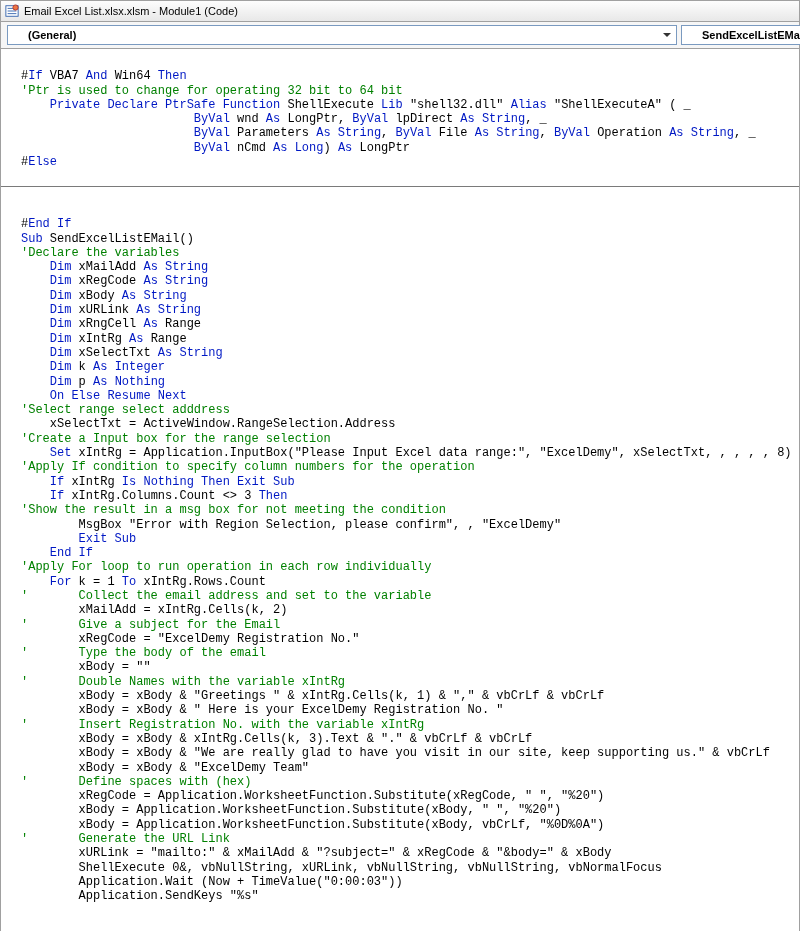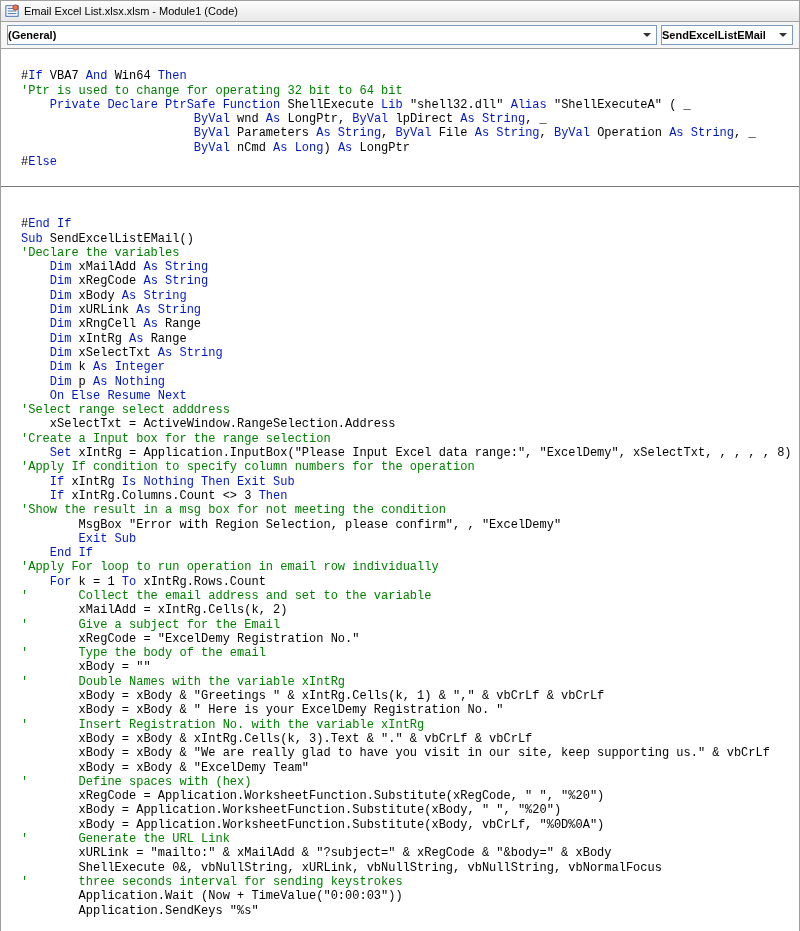--- a/index.html
+++ b/index.html
@@ -1,19 +1,19 @@
 <!DOCTYPE html>
 <html><head>
 <meta charset="utf-8">
 <style>
 body { margin:0; font-family:"Segoe UI",Tahoma,sans-serif; font-size:11px; background:#f0f0f0; width:800px; }
 .titlebar { background:linear-gradient(#fdfdfd,#e8e8e8); border:1px solid #a0a0a0; padding:3px 4px; display:flex; align-items:center; gap:5px; }
 .titlebar svg { flex:0 0 auto; }
 .dropdowns { display:flex; gap:4px; padding:3px 6px; background:#f6f6f6; border-left:1px solid #a0a0a0; border-right:1px solid #a0a0a0; }
-.dd { position:relative; border:1px solid #7a9ac0; background:#fff; height:18px; display:flex; align-items:center; padding:0 18px 0 0; font-size:11px;text-align:center; }
+.dd { position:relative; border:1px solid #7a9ac0; background:#fff; height:18px; display:flex; align-items:center; padding:0 18px 0 20px; font-size:11px;text-align:center; }
 .dd.left { flex:0 0 630px; font-weight:bold; }
 .dd.right { flex:1; font-weight:bold; }
 .dd::after { content:""; position:absolute; right:5px; top:7px; border:4px solid transparent; border-top-color:#333; }
 .code-wrap { background:#fff; border:1px solid #a0a0a0; font-family:Consolas,"Courier New",monospace; font-size:12px; line-height:14.3px; padding:6px 4px 6px 20px; color:#000; white-space:pre; overflow:hidden; position:relative; border-bottom:none;}
 .divider { position:absolute; left:0; right:0; border-top:1px solid #7a7a7a; }
 .k { color:#0018c4; }   
 .c { color:#008000; }
 </style>
 </head>
 <body>
@@ -63,21 +63,21 @@
     xSelectTxt = ActiveWindow.RangeSelection.Address
 <span class="c">'Create a Input box for the range selection</span>
     <span class="k">Set</span> xIntRg = Application.InputBox("Please Input Excel data range:", "ExcelDemy", xSelectTxt, , , , , 8)
 <span class="c">'Apply If condition to specify column numbers for the operation</span>
     <span class="k">If</span> xIntRg <span class="k">Is Nothing Then Exit Sub</span>
     <span class="k">If</span> xIntRg.Columns.Count &lt;&gt; 3 <span class="k">Then</span>
 <span class="c">'Show the result in a msg box for not meeting the condition</span>
         MsgBox "Error with Region Selection, please confirm", , "ExcelDemy"
         <span class="k">Exit Sub</span>
     <span class="k">End If</span>
-<span class="c">'Apply For loop to run operation in email row individually</span>
+<span class="c">'Apply For loop to run operation in each row individually</span>
     <span class="k">For</span> k = 1 <span class="k">To</span> xIntRg.Rows.Count
 <span class="c">'       Collect the email address and set to the variable</span>
         xMailAdd = xIntRg.Cells(k, 2)
 <span class="c">'       Give a subject for the Email</span>
         xRegCode = "ExcelDemy Registration No."
 <span class="c">'       Type the body of the email</span>
         xBody = ""
 <span class="c">'       Double Names with the variable xIntRg</span>
         xBody = xBody &amp; "Greetings " &amp; xIntRg.Cells(k, 1) &amp; "," &amp; vbCrLf &amp; vbCrLf
         xBody = xBody &amp; " Here is your ExcelDemy Registration No. "
@@ -85,19 +85,18 @@
         xBody = xBody &amp; xIntRg.Cells(k, 3).Text &amp; "." &amp; vbCrLf &amp; vbCrLf
         xBody = xBody &amp; "We are really glad to have you visit in our site, keep supporting us." &amp; vbCrLf
         xBody = xBody &amp; "ExcelDemy Team"
 <span class="c">'       Define spaces with (hex)</span>
         xRegCode = Application.WorksheetFunction.Substitute(xRegCode, " ", "%20")
         xBody = Application.WorksheetFunction.Substitute(xBody, " ", "%20")
         xBody = Application.WorksheetFunction.Substitute(xBody, vbCrLf, "%0D%0A")
 <span class="c">'       Generate the URL Link</span>
         xURLink = "mailto:" &amp; xMailAdd &amp; "?subject=" &amp; xRegCode &amp; "&amp;body=" &amp; xBody
         ShellExecute 0&amp;, vbNullString, xURLink, vbNullString, vbNullString, vbNormalFocus
-<span class="c">'       three seconds interval for sending keystrokes</span>
         Application.Wait (Now + TimeValue("0:00:03"))
         Application.SendKeys "%s"
     
 </div>
 
 </div>
 
 </body></html>

